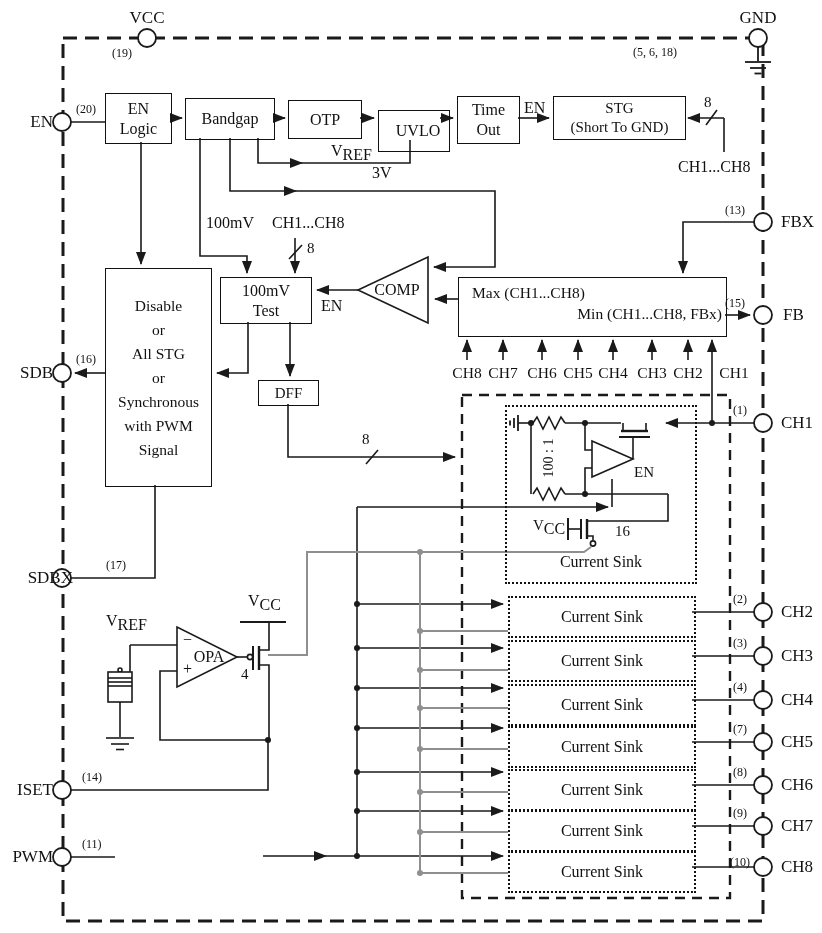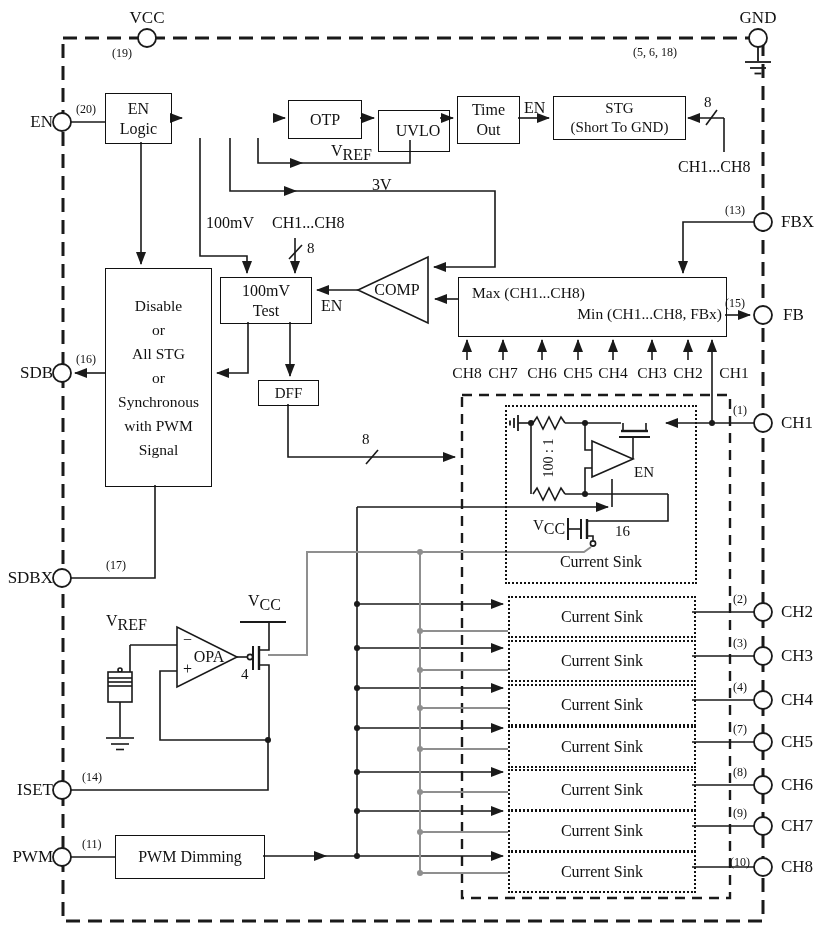--- a/index.html
+++ b/index.html
@@ -229,20 +229,23 @@
     <circle cx="763" cy="785" r="9"></circle>
     <circle cx="763" cy="826" r="9"></circle>
     <circle cx="763" cy="867" r="9"></circle>
   </g>
 </svg>
 
 <div class="blk" style="left:105px;top:93px;width:65px;height:49px;">
   <div>EN</div>
   <div>Logic</div>
 </div>
+<div class="blk" style="left:185px;top:98px;width:88px;height:40px;">
+  <div>Bandgap</div>
+</div>
 <div class="blk" style="left:288px;top:100px;width:72px;height:37px;">
   <div>OTP</div>
 </div>
 <div class="blk" style="left:378px;top:110px;width:62px;height:40px;padding-left:8px;">
   <div>UVLO</div>
 </div>
 <div class="blk" style="left:457px;top:96px;width:61px;height:46px;">
   <div>Time</div>
   <div>Out</div>
 </div>
@@ -263,23 +266,20 @@
   <div>with PWM</div>
   <div>Signal</div>
 </div>
 <div class="blk" style="left:258px;top:380px;width:59px;height:24px;font-size:15px;">
   <div>DFF</div>
 </div>
 <div class="blk" style="left:458px;top:277px;width:267px;height:58px;">
   <div class="lbl" style="left:13px;top:6px;font-size:15.5px;">Max (CH1...CH8)</div>
   <div class="lbl" style="right:4px;top:27px;font-size:15.5px;">Min (CH1...CH8, FBx)</div>
 </div>
-<div class="blk" style="left:115px;top:835px;width:148px;height:42px;">
-  <div>PWM Dimming</div>
-</div>
 
 <div class="dotblk" style="left:505px;top:405px;width:188px;height:175px;"></div>
 <div class="lbl" style="left:545px;top:553px;width:112px;text-align:center;">Current Sink</div>
 
 <div class="dotblk" style="left:508px;top:596px;width:184px;height:38px;">
       <span>Current Sink</span>
     </div>
 <div class="dotblk" style="left:508px;top:640px;width:184px;height:38px;">
       <span>Current Sink</span>
     </div>
@@ -301,21 +301,21 @@
 
 <div class="lbl pinname ctr" style="left:124px;top:8px;width:46px;">VCC</div>
 <div class="lbl sm" style="left:112px;top:46px;">(19)</div>
 <div class="lbl pinname ctr" style="left:735px;top:8px;width:46px;">GND</div>
 <div class="lbl sm" style="left:633px;top:45px;text-align:right;">(5, 6, 18)</div>
 
 <div class="lbl pinname" style="left:5px;top:112px;width:48px;text-align:right;">EN</div>
 <div class="lbl sm" style="left:76px;top:102px;">(20)</div>
 <div class="lbl pinname" style="left:3px;top:363px;width:50px;text-align:right;">SDB</div>
 <div class="lbl sm" style="left:76px;top:352px;">(16)</div>
-<div class="lbl pinname" style="left:0px;top:568px;width:53px;text-align:right;">SDBX</div>
+<div class="lbl pinname" style="left:0px;top:568px;width:53px;text-align:right;padding-left:20px;">SDBX</div>
 <div class="lbl sm" style="left:74px;top:558px;margin-left:32px;">(17)</div>
 <div class="lbl pinname" style="left:3px;top:780px;width:50px;text-align:right;">ISET</div>
 <div class="lbl sm" style="left:82px;top:770px;">(14)</div>
 <div class="lbl pinname" style="left:3px;top:847px;width:50px;text-align:right;">PWM</div>
 <div class="lbl sm" style="left:82px;top:837px;">(11)</div>
 
 <div class="lbl pinname" style="left:781px;top:212px;">FBX</div>
 <div class="lbl sm" style="left:725px;top:203px;">(13)</div>
 <div class="lbl pinname" style="left:783px;top:305px;">FB</div>
 <div class="lbl sm" style="left:725px;top:296px;">(15)</div>
@@ -330,21 +330,21 @@
 <div class="lbl pinname" style="left:781px;top:732px;">CH5</div>
 <div class="lbl sm" style="left:733px;top:722px;">(7)</div>
 <div class="lbl pinname" style="left:781px;top:775px;">CH6</div>
 <div class="lbl sm" style="left:733px;top:765px;">(8)</div>
 <div class="lbl pinname" style="left:781px;top:816px;">CH7</div>
 <div class="lbl sm" style="left:733px;top:806px;">(9)</div>
 <div class="lbl pinname" style="left:781px;top:857px;">CH8</div>
 <div class="lbl sm" style="left:730px;top:847px;margin-top:8px;">(10)</div>
 
 <div class="lbl" style="left:331px;top:142px;"><span>V</span><sub>REF</sub></div>
-<div class="lbl" style="left:372px;top:176px;text-align:right;">3V</div>
+<div class="lbl" style="left:372px;top:164px;text-align:right;">3V</div>
 <div class="lbl" style="left:206px;top:214px;">100mV</div>
 <div class="lbl" style="left:272px;top:214px;">CH1...CH8</div>
 <div class="lbl" style="left:307px;top:240px;font-size:15px;">8</div>
 <div class="lbl" style="left:704px;top:94px;font-size:15px;">8</div>
 <div class="lbl" style="left:678px;top:158px;">CH1...CH8</div>
 <div class="lbl" style="left:524px;top:99px;">EN</div>
 <div class="lbl" style="left:321px;top:297px;">EN</div>
 <div class="lbl" style="left:362px;top:431px;font-size:15px;">8</div>
 <div class="lbl ctr" style="left:370px;top:281px;width:54px;">COMP</div>
 

